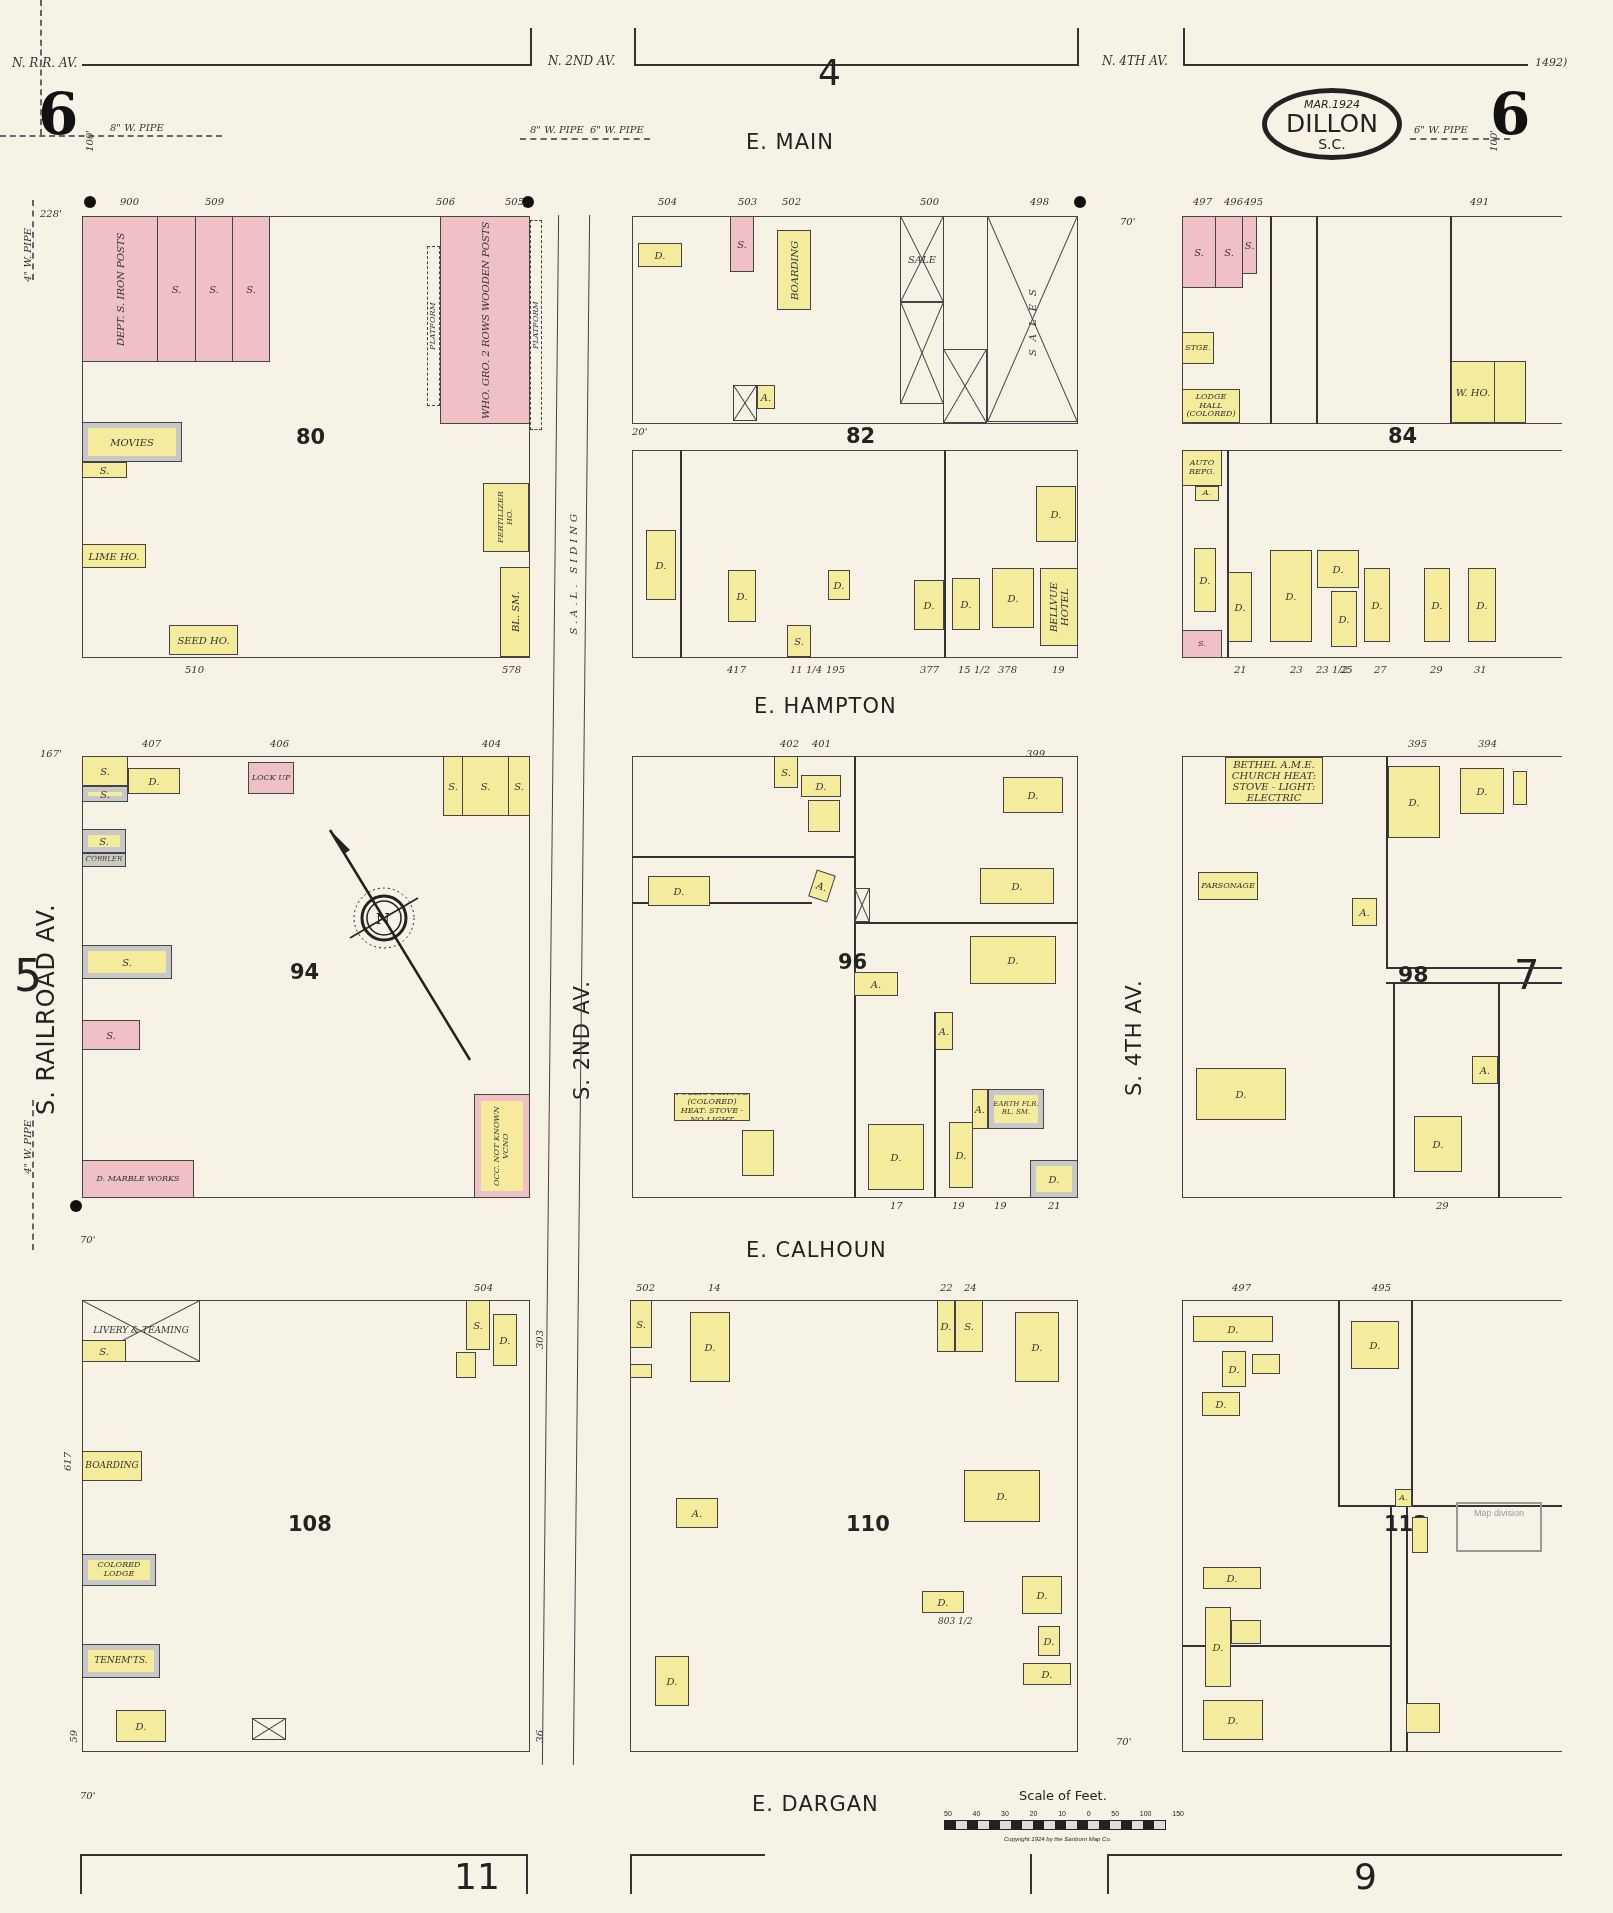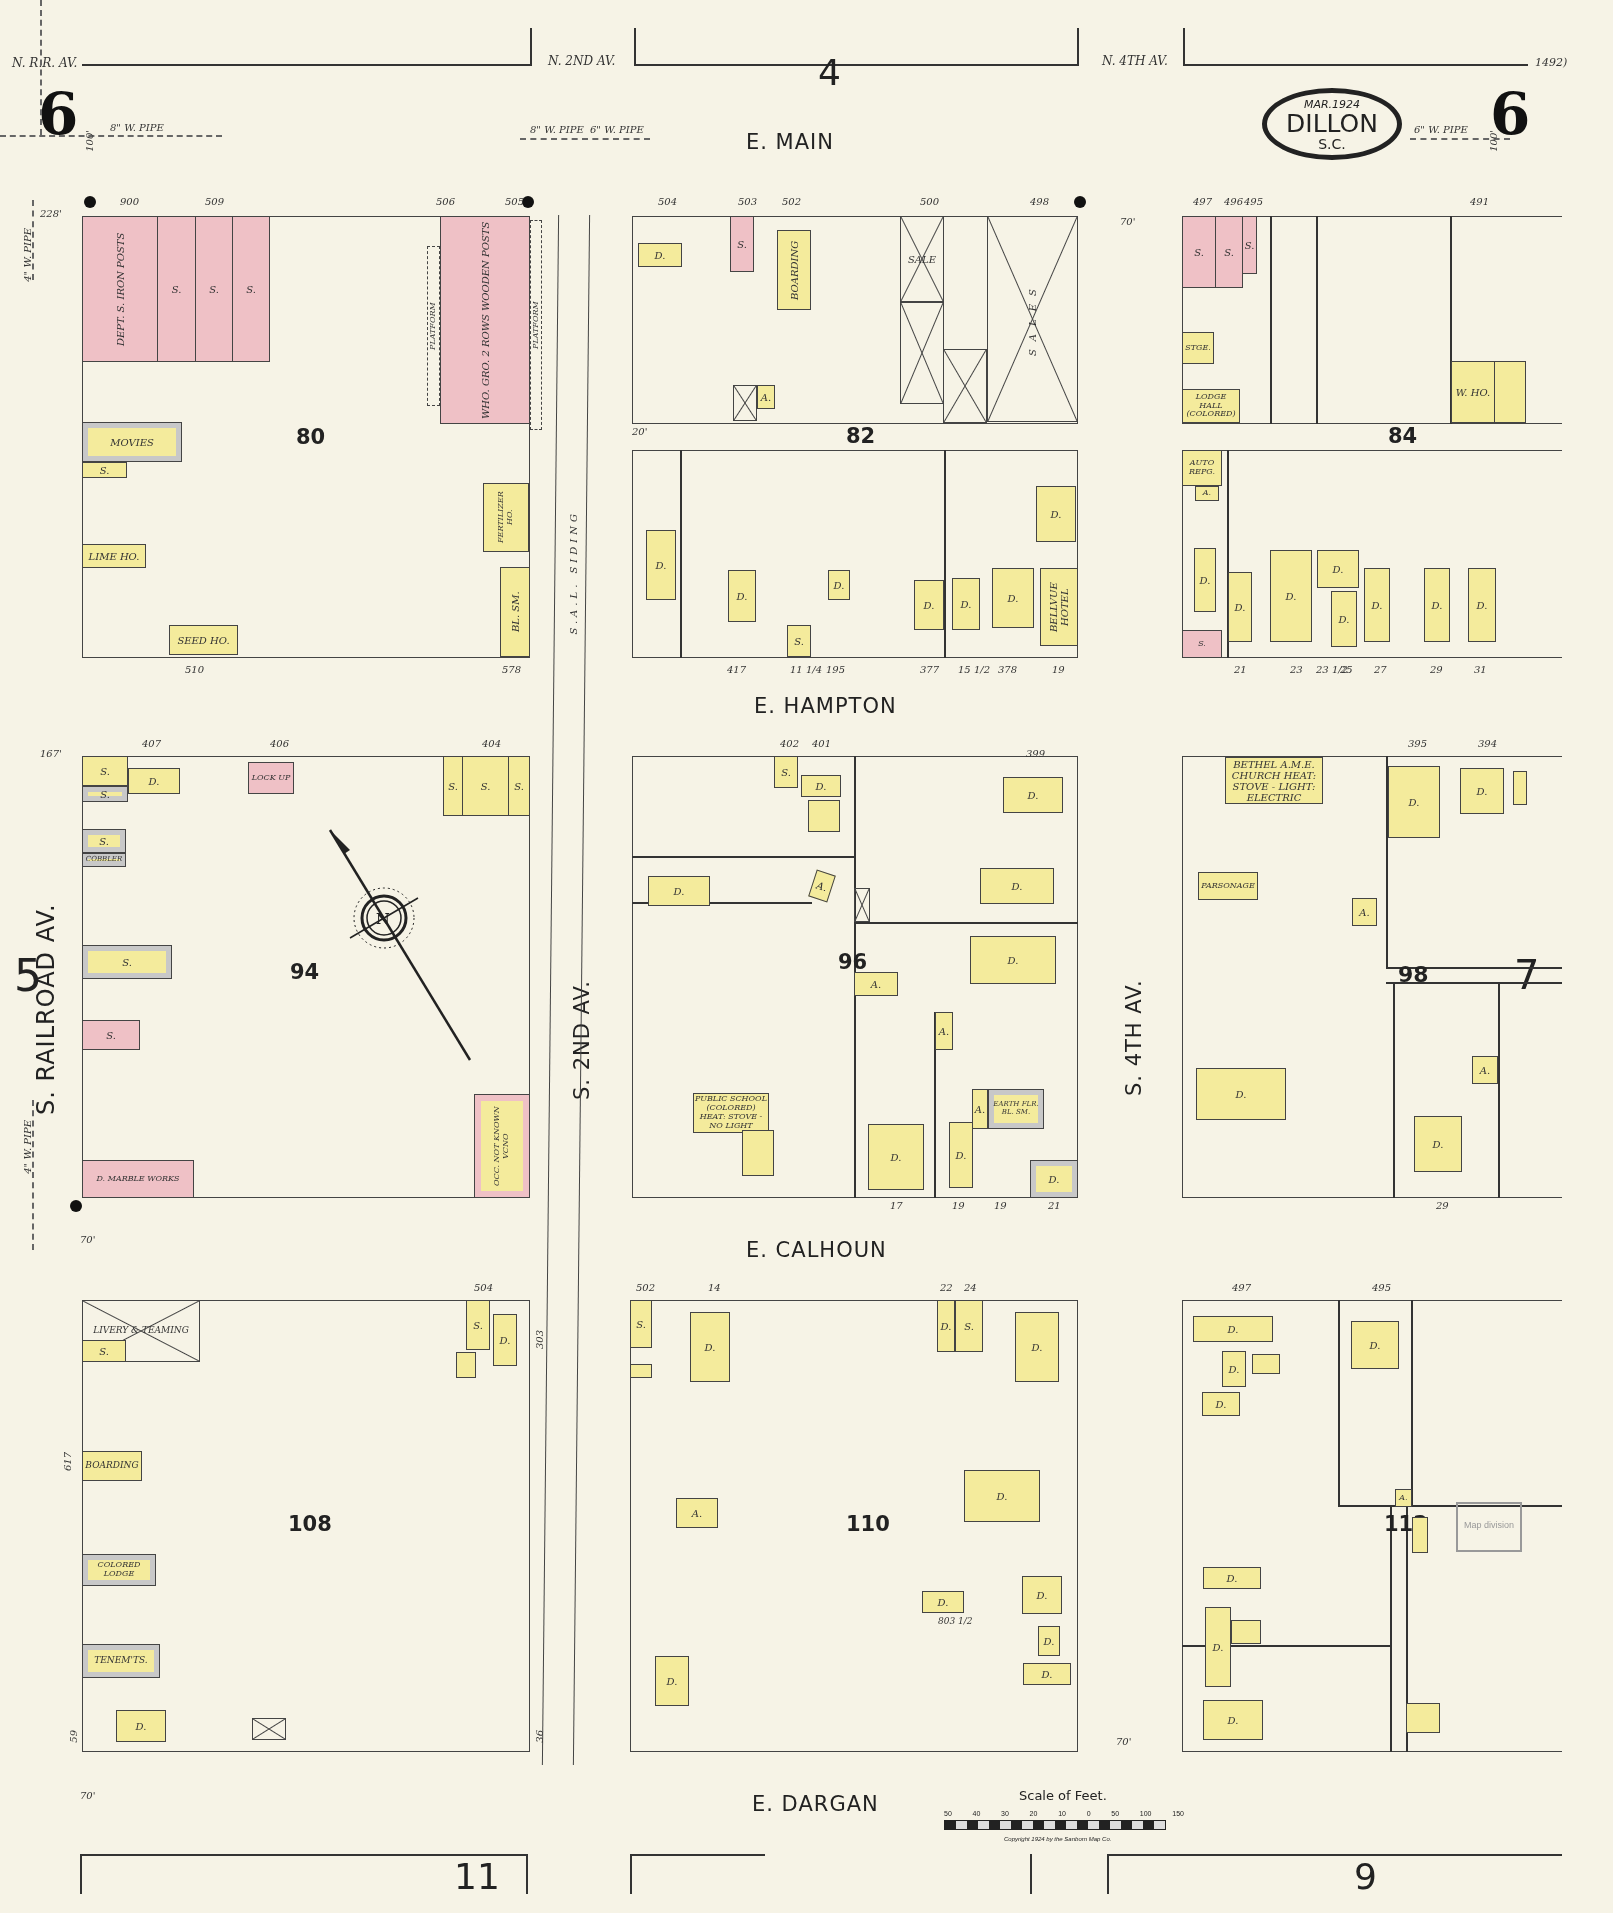--- a/index.html
+++ b/index.html
@@ -227,21 +227,21 @@
 <div class="bldg frame" style="left:801px;top:775px;width:40px;height:22px">D.</div>
 <div class="bldg frame" style="left:808px;top:800px;width:32px;height:32px"></div>
 <div class="bldg frame" style="left:648px;top:876px;width:62px;height:30px">D.</div>
 <div class="bldg frame" style="left:812px;top:872px;width:20px;height:28px;transform:rotate(18deg)">A.</div>
 <div class="bldg frame xcross" style="left:854px;top:888px;width:16px;height:34px"></div>
 <div class="bldg frame" style="left:1003px;top:777px;width:60px;height:36px">D.</div>
 <div class="bldg frame" style="left:980px;top:868px;width:74px;height:36px">D.</div>
 <div class="bldg frame" style="left:854px;top:972px;width:44px;height:24px">A.</div>
 <div class="bldg frame" style="left:970px;top:936px;width:86px;height:48px">D.</div>
 <div class="bldg frame" style="left:935px;top:1012px;width:18px;height:38px">A.</div>
-<div class="bldg frame" style="left:693px;top:1093px;width:76px;height:40px;font-size:8px">PUBLIC SCHOOL (COLORED) HEAT: STOVE - NO LIGHT</div>
+<div class="bldg frame" style="left:674px;top:1093px;width:76px;height:28px;font-size:8px">PUBLIC SCHOOL (COLORED) HEAT: STOVE - NO LIGHT</div>
 <div class="bldg frame" style="left:742px;top:1130px;width:32px;height:46px"></div>
 <div class="bldg frame" style="left:868px;top:1124px;width:56px;height:66px">D.</div>
 <div class="bldg frame" style="left:949px;top:1122px;width:24px;height:66px">D.</div>
 <div class="bldg frame" style="left:972px;top:1089px;width:16px;height:40px">A.</div>
 <div class="bldg ironclad" style="left:988px;top:1089px;width:56px;height:40px;font-size:7px">EARTH FLR. BL. SM.</div>
 <div class="bldg ironclad" style="left:1030px;top:1160px;width:48px;height:38px">D.</div>
 <div class="small" style="left:780px;top:738px">402</div>
 <div class="small" style="left:812px;top:738px">401</div>
 <div class="small" style="left:1026px;top:748px">399</div>
 <div class="small" style="left:890px;top:1200px">17</div>
@@ -327,21 +327,21 @@
 <div class="bldg frame" style="left:1395px;top:1489px;width:17px;height:18px;font-size:8px">A.</div>
 <div class="bldg frame" style="left:1412px;top:1517px;width:16px;height:36px"></div>
 <div class="bldg frame" style="left:1203px;top:1567px;width:58px;height:22px">D.</div>
 <div class="bldg frame" style="left:1205px;top:1607px;width:26px;height:80px">D.</div>
 <div class="bldg frame" style="left:1231px;top:1620px;width:30px;height:24px"></div>
 <div class="bldg frame" style="left:1203px;top:1700px;width:60px;height:40px">D.</div>
 <div class="bldg frame" style="left:1406px;top:1703px;width:34px;height:30px"></div>
 <div class="small" style="left:1232px;top:1282px">497</div>
 <div class="small" style="left:1372px;top:1282px">495</div>
 
-<div class="abs" style="left:1456px;top:1502px;width:66px;height:50px;border:2px solid #999;color:#999;font-size:9px;text-align:center;box-sizing:border-box;padding-top:16px;">
+<div class="abs" style="left:1456px;top:1502px;width:86px;height:50px;border:2px solid #999;color:#999;font-size:9px;text-align:center;box-sizing:border-box;padding-top:4px;">
   <span>Map division</span>
 </div>
 
 <div class="line" style="left:80px;top:1854px;width:448px;height:2px"></div>
 <div class="line" style="left:80px;top:1854px;width:2px;height:40px"></div>
 <div class="line" style="left:526px;top:1854px;width:2px;height:40px"></div>
 <div class="line" style="left:630px;top:1854px;width:2px;height:40px"></div>
 <div class="line" style="left:630px;top:1854px;width:135px;height:2px"></div>
 <div class="line" style="left:1030px;top:1854px;width:2px;height:40px"></div>
 <div class="line" style="left:1107px;top:1854px;width:2px;height:40px"></div>

